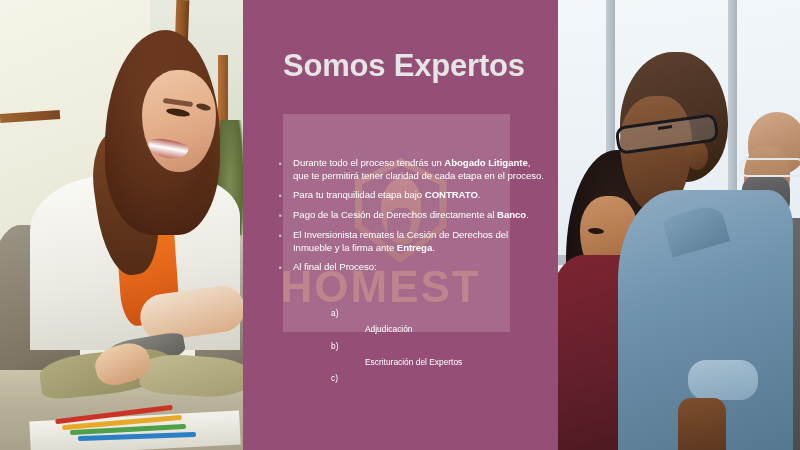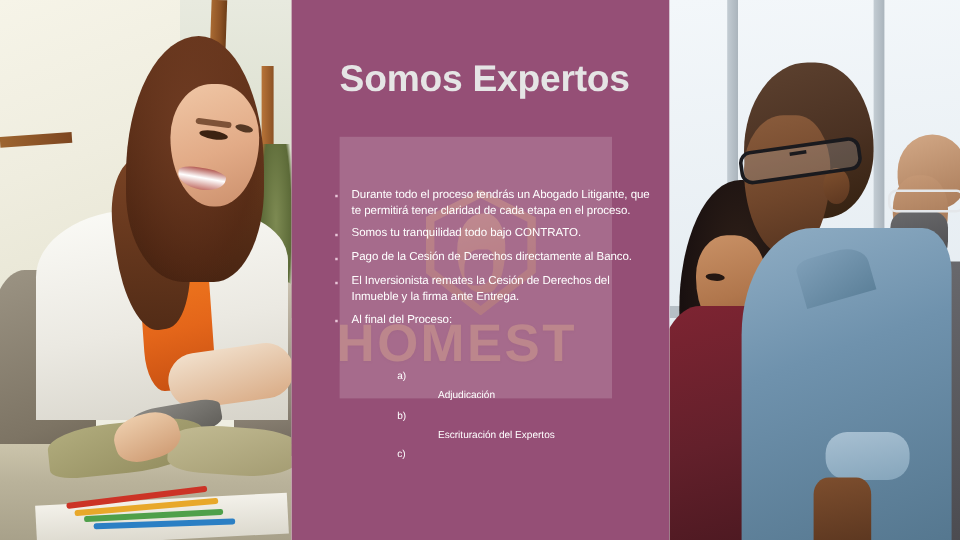--- a/index.html
+++ b/index.html
@@ -388,21 +388,21 @@
     padding-top: 1px;
     text-align: left;
   }
   .bullet-text {
     flex: 1;
     color: #ffffff;
     font-size: 9.6px;
     line-height: 13px;
     letter-spacing: -0.05px;
   }
-  .bullet-text b { font-weight: normal; }
+  .bullet-text b { font-weight: bold; }
 
   .sublist {
     position: absolute;
     left: 88px; top: 307px;
     width: 215px;
   }
   .sub-row {
     display: flex;
     margin-bottom: 4.5px;
   }
@@ -471,21 +471,21 @@
     <div class="title">Somos Expertos</div>
 
 
     <div class="bullets">
         <div class="bullet-row">
           <span class="bullet-mark">▪</span>
           <span class="bullet-text"><span>Durante todo el proceso tendrás un </span><b>Abogado Litigante</b><span>, que te permitirá tener claridad de cada etapa en el proceso.</span></span>
         </div>
         <div class="bullet-row">
           <span class="bullet-mark">▪</span>
-          <span class="bullet-text"><span>Somos tu tranquilidad todo bajo </span><b>CONTRATO</b><span>.</span></span>
+          <span class="bullet-text"><span>Para tu tranquilidad etapa bajo </span><b>CONTRATO</b><span>.</span></span>
         </div>
         <div class="bullet-row">
           <span class="bullet-mark">▪</span>
           <span class="bullet-text"><span>Pago de la Cesión de Derechos directamente al </span><b>Banco</b><span>.</span></span>
         </div>
         <div class="bullet-row">
           <span class="bullet-mark">▪</span>
           <span class="bullet-text"><span>El Inversionista remates la Cesión de Derechos del Inmueble y la firma ante </span><b>Entrega</b><span>.</span></span>
         </div>
         <div class="bullet-row">

